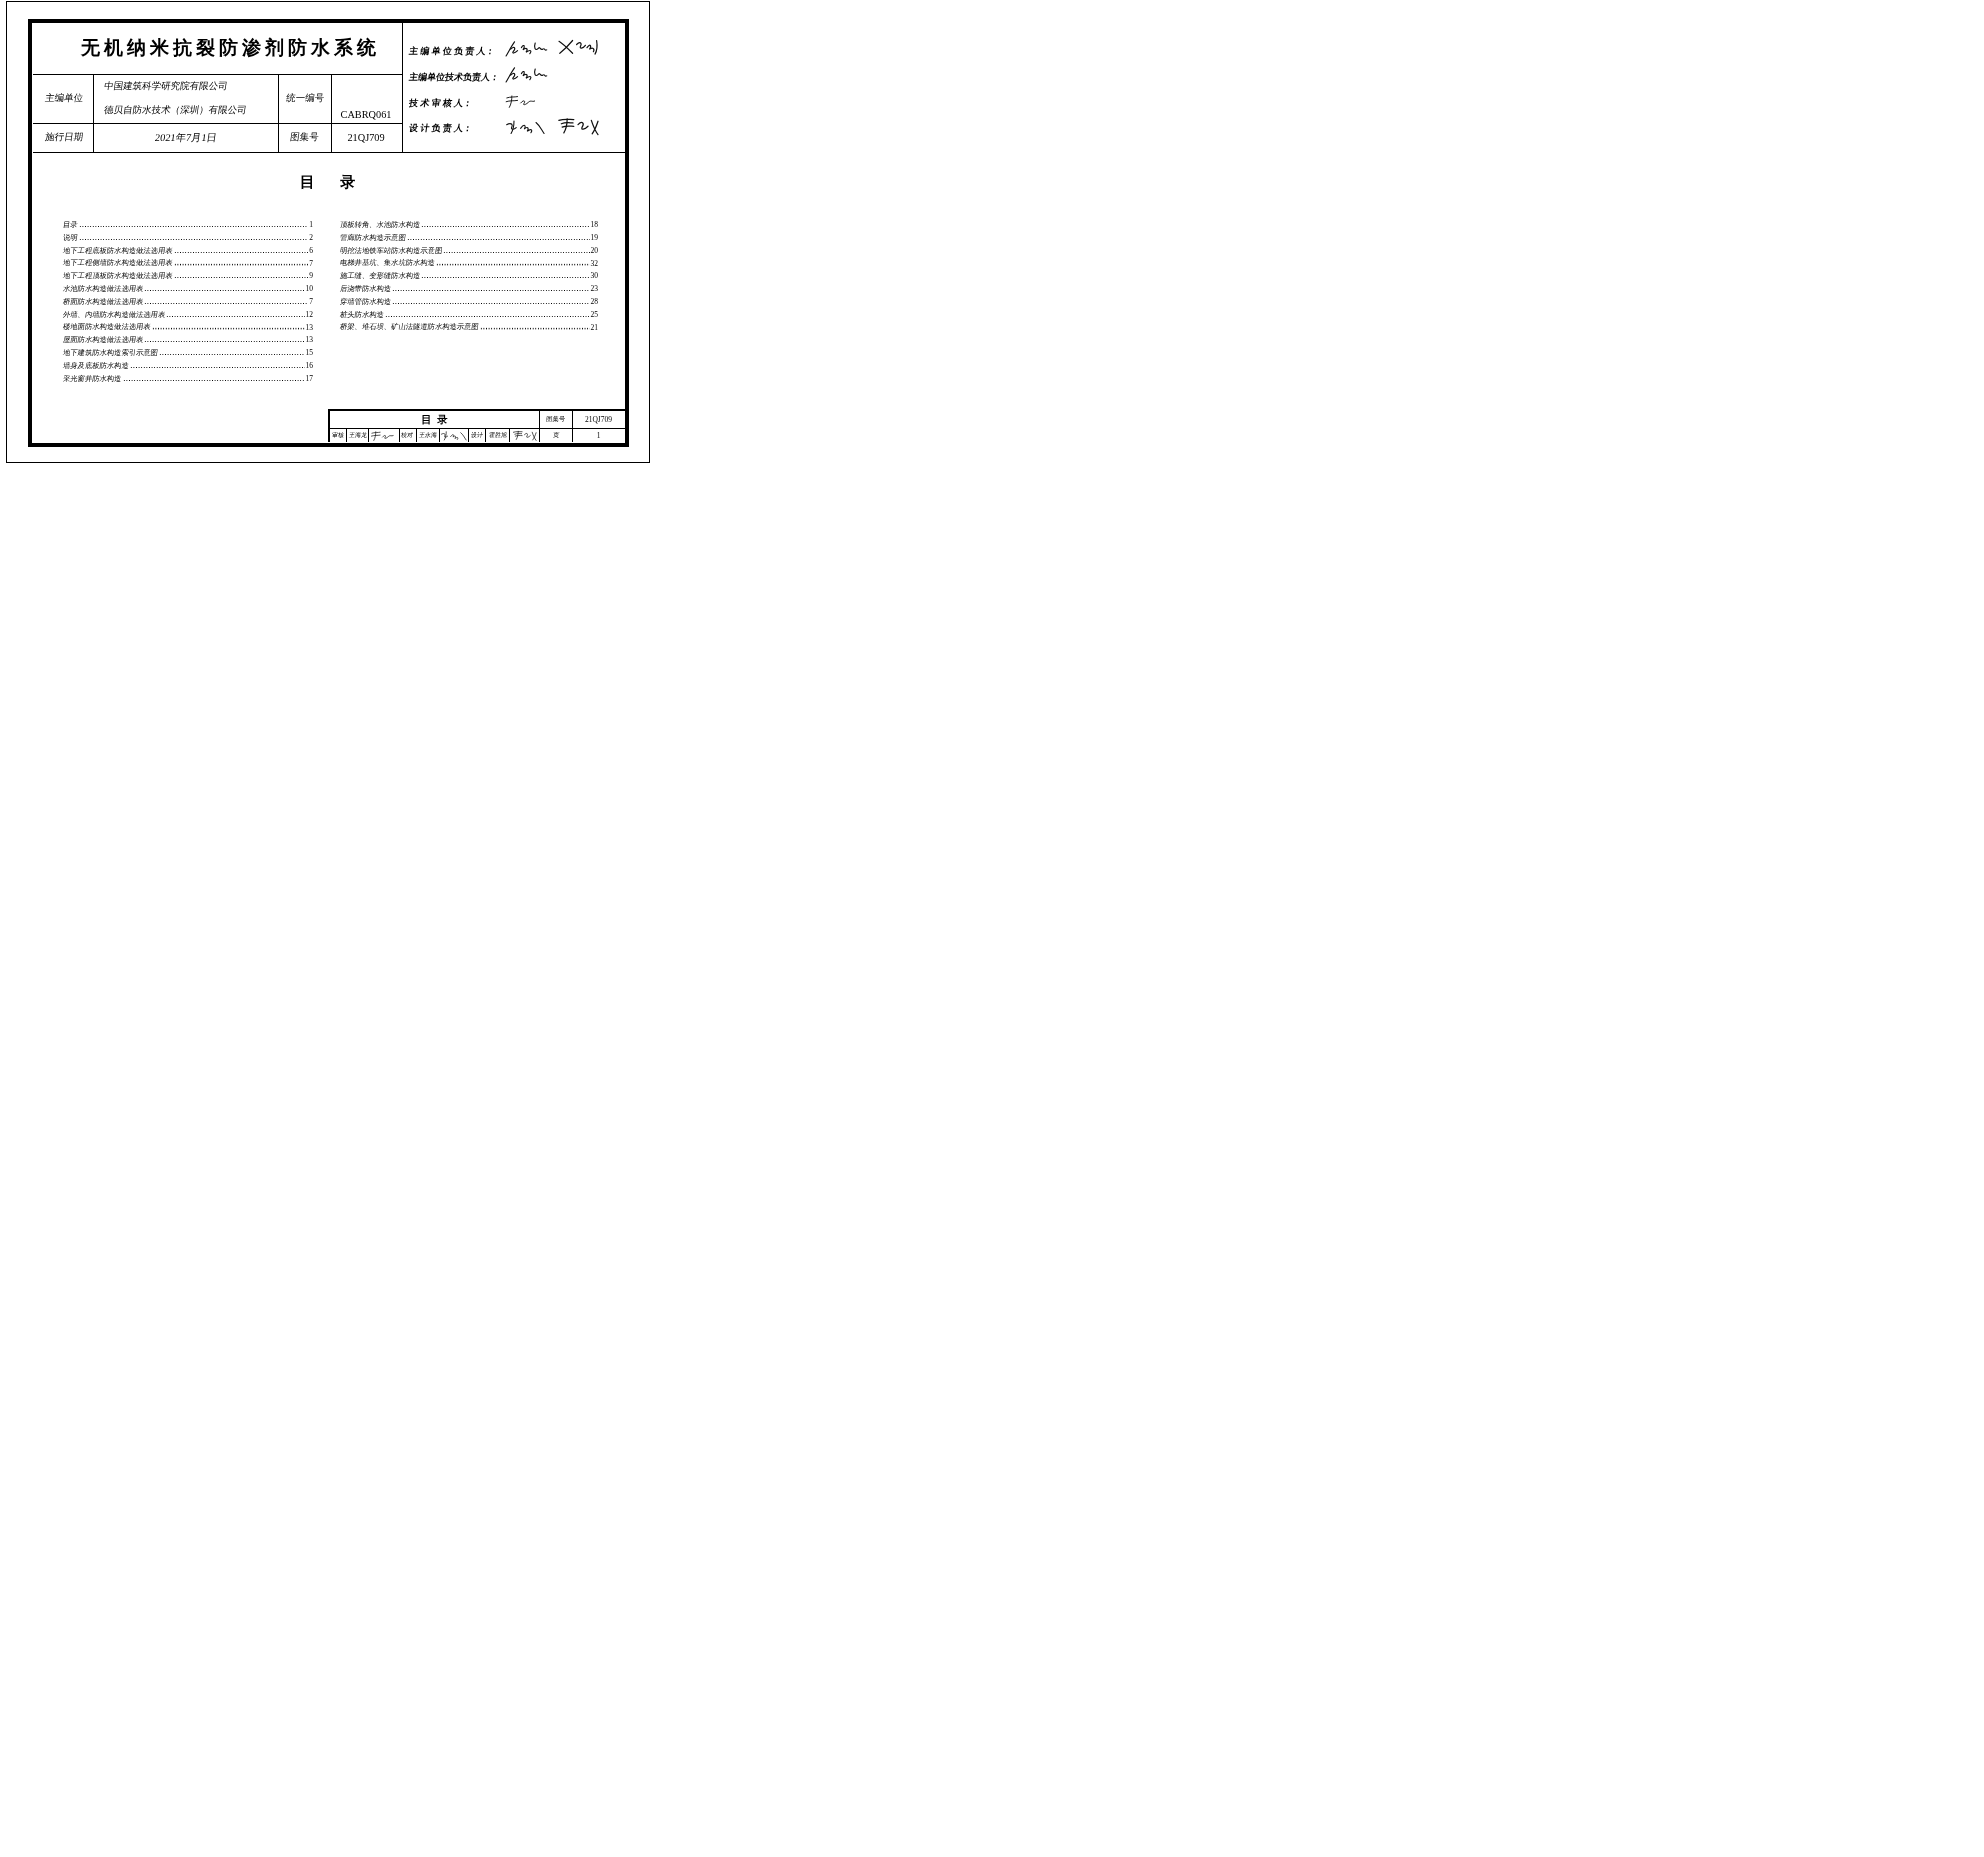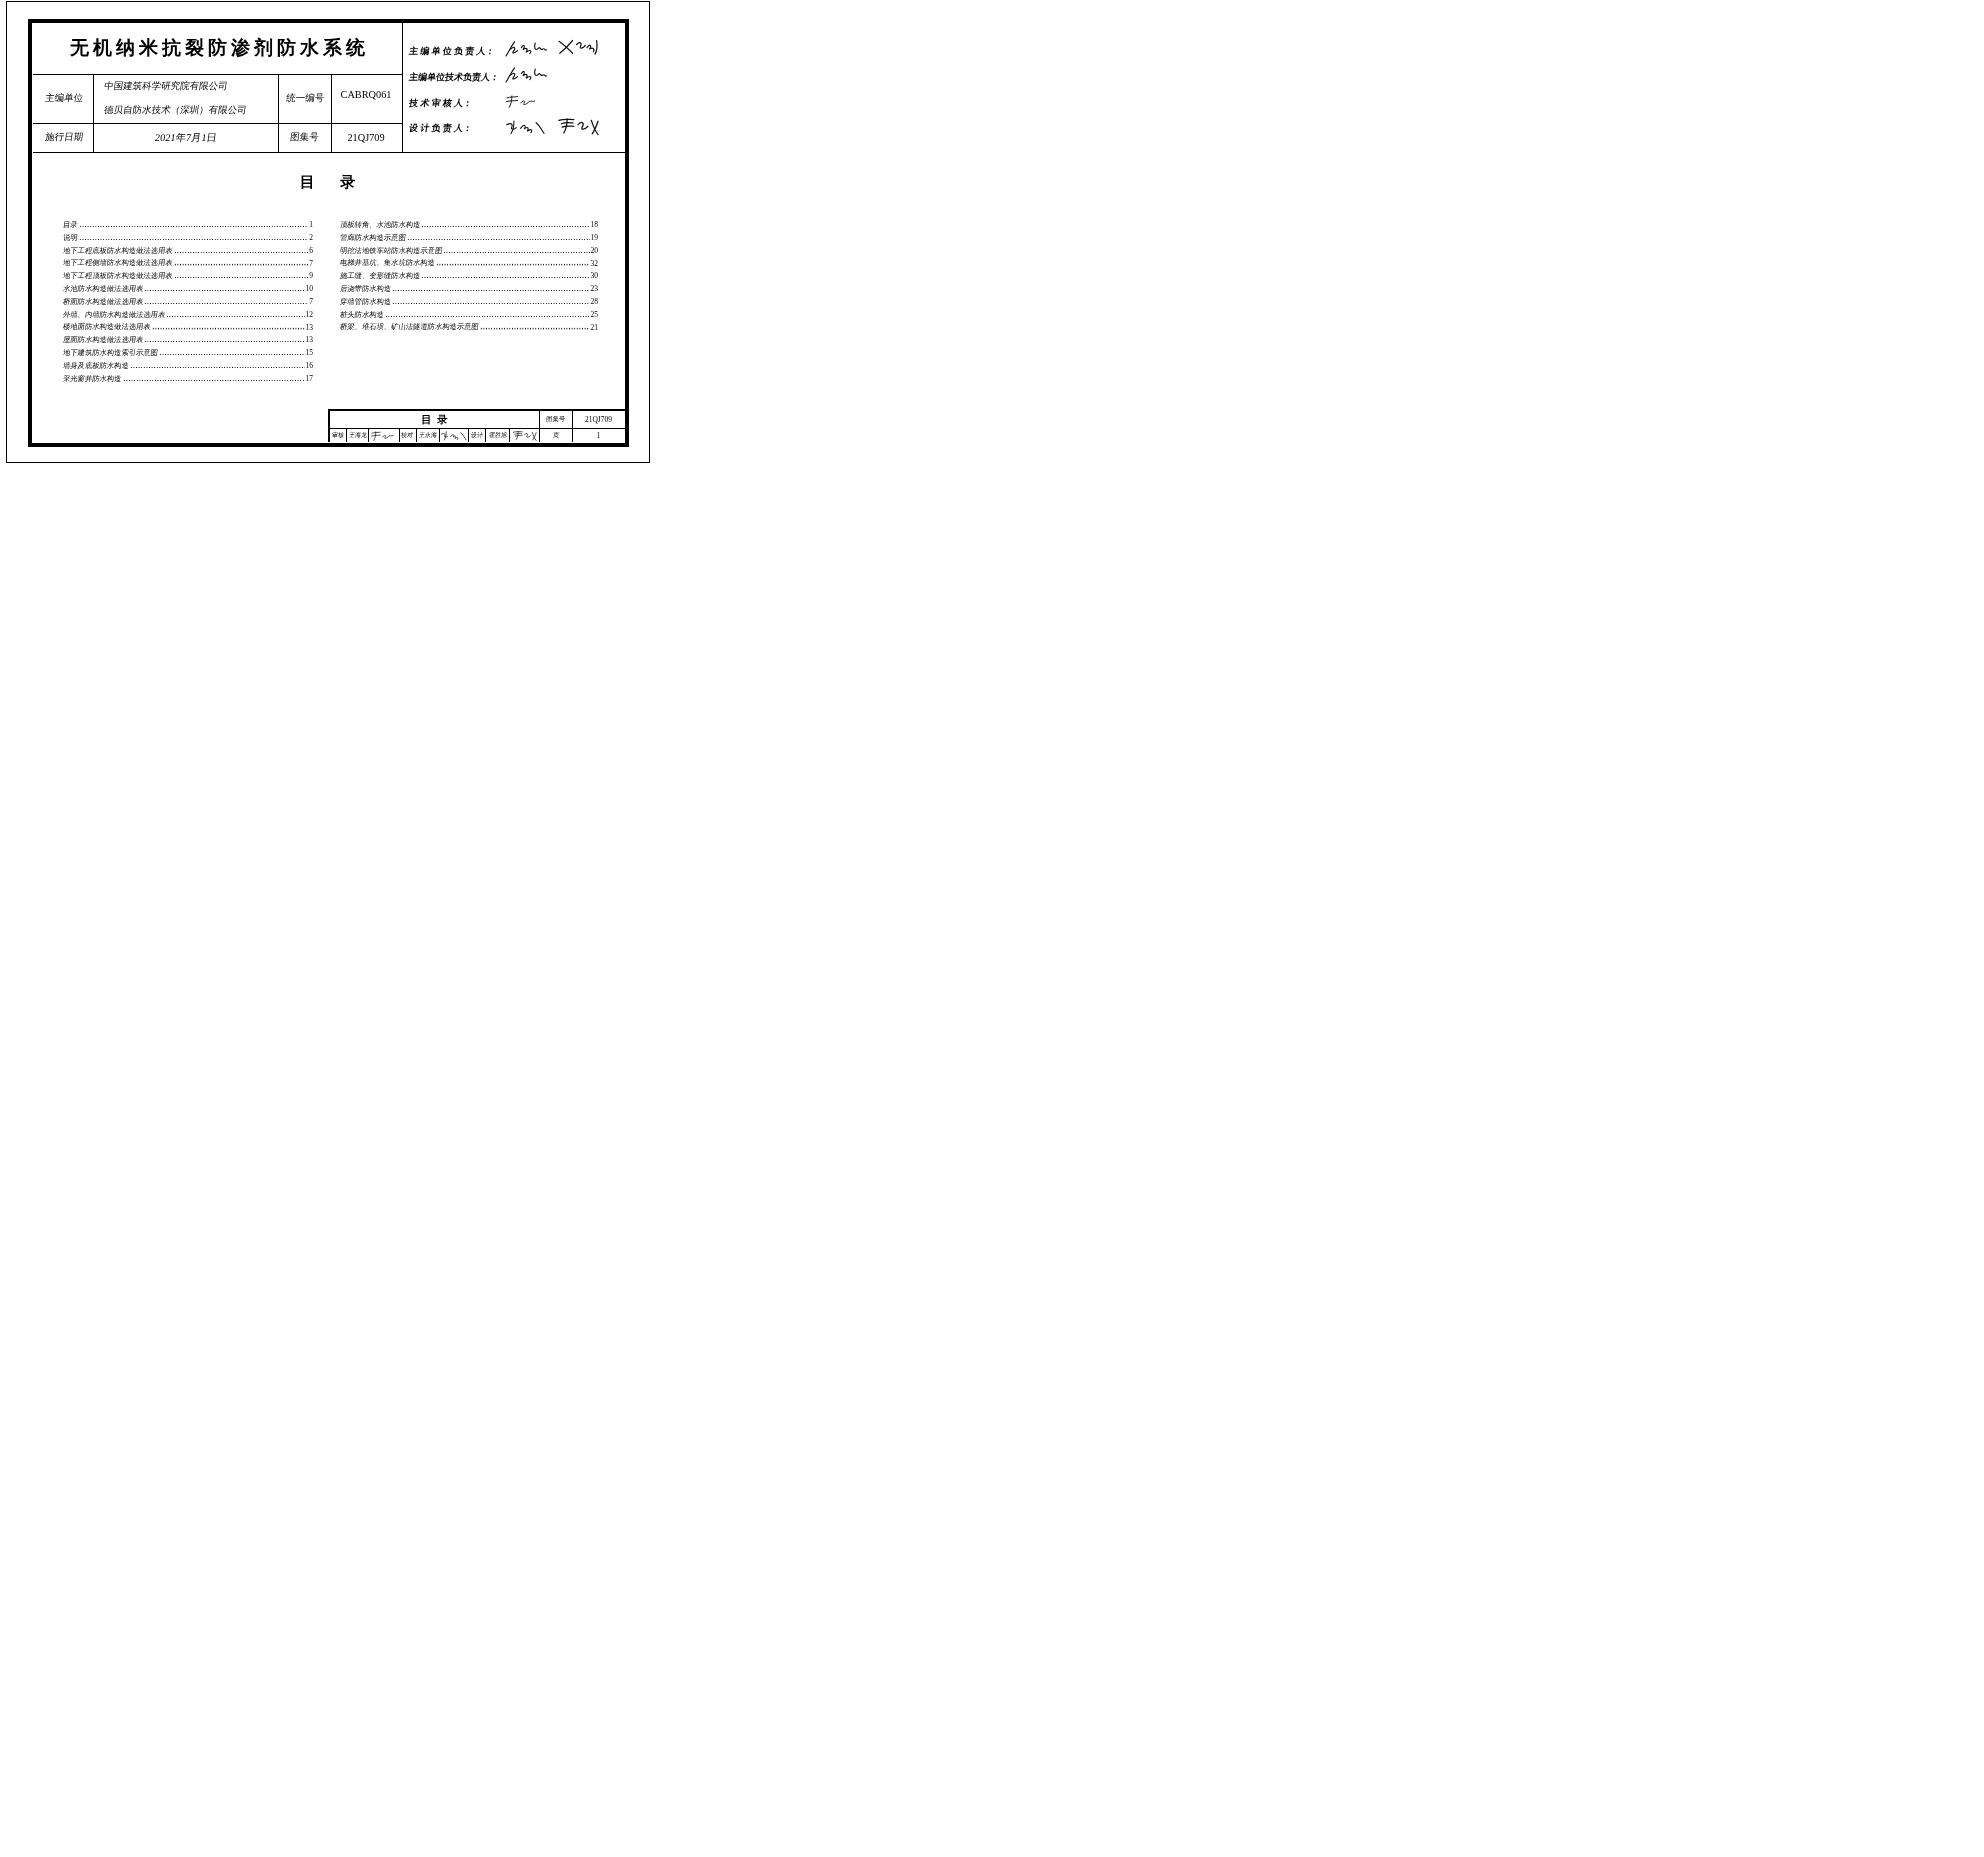--- a/index.html
+++ b/index.html
@@ -12,21 +12,21 @@
   .cad  { display:inline-block; transform:skewX(-8deg); }
   .spread { letter-spacing:1.7em; margin-right:-1.7em; }
   .spread-sm { letter-spacing:0.55em; margin-right:-0.55em; }
 
   
   .outer-border { position:absolute; left:6.4px; top:1.2px; width:644px; height:462px; border:0.6px solid #000; }
   
   .frame { position:absolute; left:28px; top:18.7px; width:601px; height:428px; border:4.4px solid #000; }
 
   
-  .doc-title { position:absolute; left:33px; top:23.4px; width:369px; height:50px;
+  .doc-title { position:absolute; left:44px; top:23.4px; width:369px; height:50px;
                display:flex; align-items:center; justify-content:center;
                font-size:19px; letter-spacing:4px; text-indent:4px; }
   .companies { position:absolute; left:93px; top:74px; width:185px; height:49px;
                display:flex; flex-direction:column; justify-content:center; gap:10.3px;
                padding-left:11px; font-size:9.5px; }
   .hlabel { font-size:9.5px; }
   .hvalue { font-size:10.3px; }
 
   .sig-label { position:absolute; left:409px; height:12px; display:flex; align-items:center;
                font-size:9px; font-weight:bold; white-space:nowrap; }
@@ -115,21 +115,21 @@
   <div class="cell hlabel" style="left:33px;top:74px;width:61px;height:49px;">
       <span class="cad">主编单位</span>
     </div>
   <div class="companies">
     <span class="cad">中国建筑科学研究院有限公司</span>
     <span class="cad">德贝自防水技术（深圳）有限公司</span>
   </div>
   <div class="cell hlabel" style="left:278px;top:74px;width:53px;height:49px;">
       <span class="cad">统一编号</span>
     </div>
-  <div class="cell hvalue" style="left:331px;top:70px;width:70px;height:49px;">CABRQ061</div>
+  <div class="cell hvalue" style="left:331px;top:90px;width:70px;height:49px;">CABRQ061</div>
   <div class="cell hlabel" style="left:33px;top:123px;width:61px;height:29px;">
       <span class="cad">施行日期</span>
     </div>
   <div class="cell hvalue" style="left:93px;top:123px;width:185px;height:29px;">
       <span class="cad">2021年7月1日</span>
     </div>
   <div class="cell hlabel" style="left:278px;top:123px;width:53px;height:29px;">
       <span class="cad">图集号</span>
     </div>
   <div class="cell hvalue" style="left:331px;top:123px;width:70px;height:29px;">21QJ709</div>

